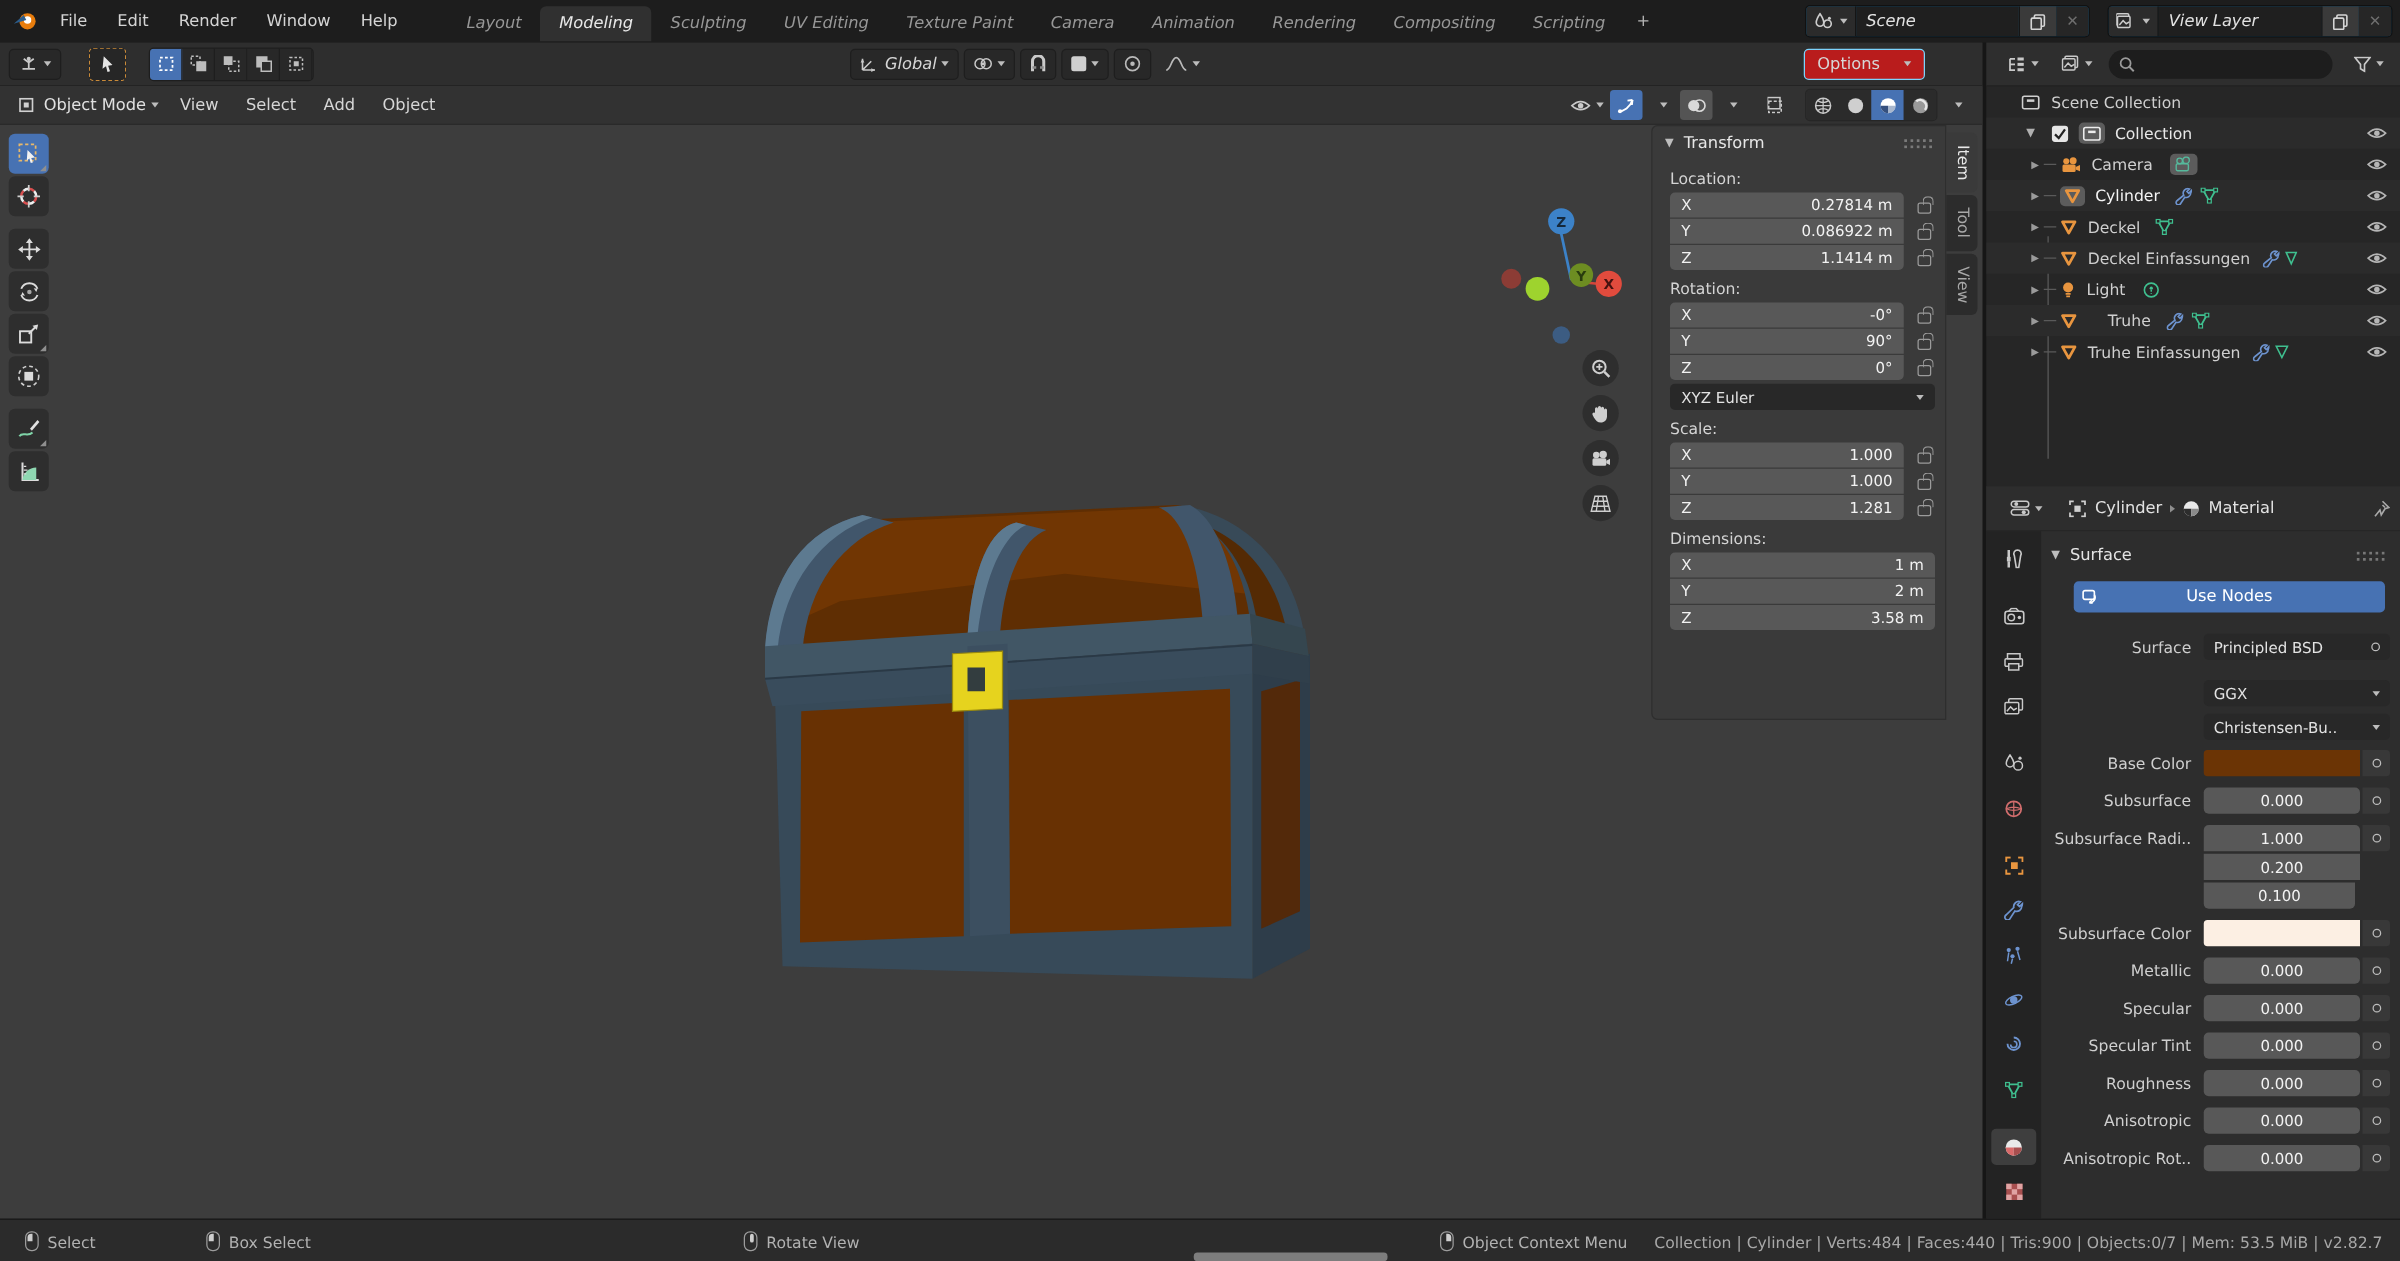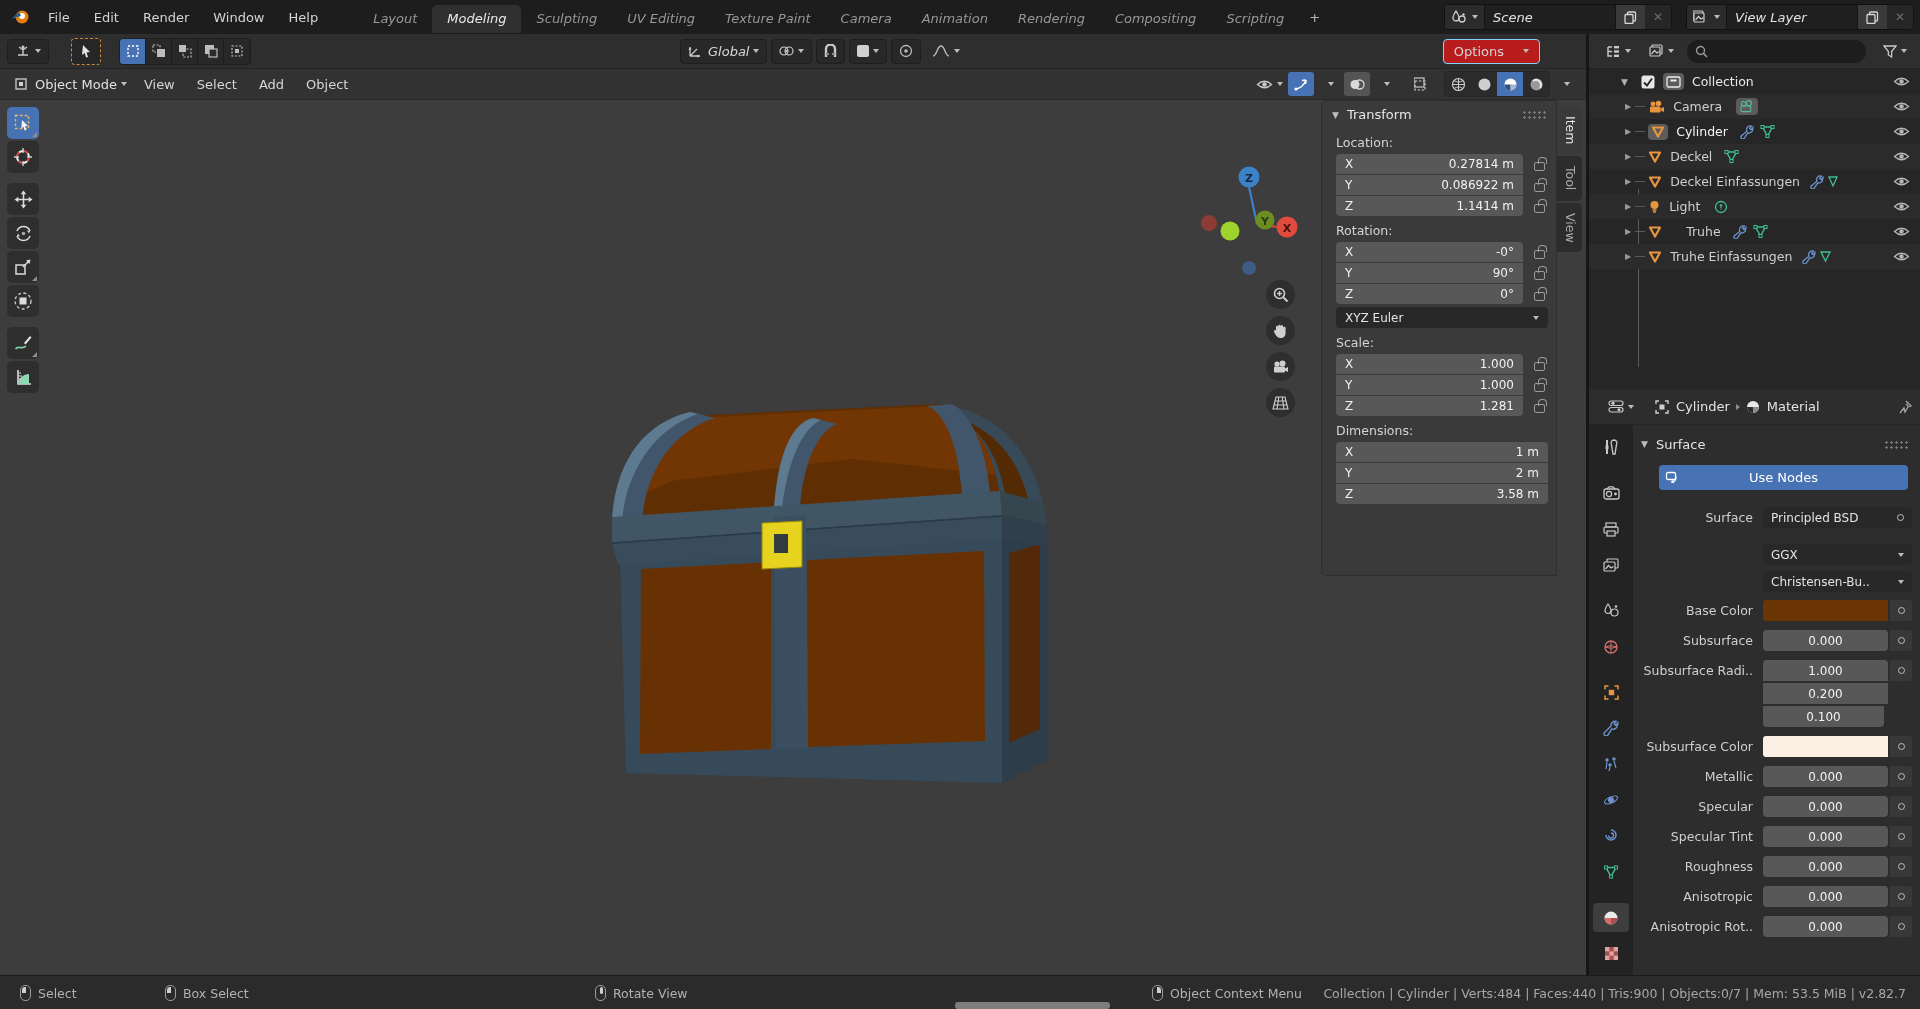--- a/index.html
+++ b/index.html
@@ -633,20 +633,29 @@
     <div id="nptabs">
       <span class="sidetab active">Item</span>
       <span class="sidetab">Tool</span>
       <span class="sidetab">View</span>
     </div>
   </div>
 
   <div id="outliner" class="abs">
     <div class="tree-v"></div>
 
+    <div class="or-row">
+      <span style="margin-left:28px">
+          <svg width="15" height="13" viewBox="0 0 15 13">
+            <rect x="1" y="2" width="13" height="10" rx="1.5" fill="none" stroke="#d0d0d0" stroke-width="1.3"></rect>
+            <rect x="4.5" y="4.5" width="6" height="2" fill="#d0d0d0"></rect>
+          </svg>
+        </span>
+      <span style="margin-left:9px">Scene Collection</span>
+    </div>
 
     <div class="or-row">
       <span style="margin-left:32px;color:#b0b0b0;font-size:9px">▼</span>
       <span style="margin-left:13px">
           <svg width="14" height="14" viewBox="0 0 14 14">
             <rect x="0.5" y="0.5" width="13" height="13" rx="2.5" fill="#e6e6e6"></rect>
             <path d="M3,7.5 L6,10.5 L11,3.5" fill="none" stroke="#222" stroke-width="1.8"></path>
           </svg>
         </span>
       <span class="pill" style="margin-left:8px">

